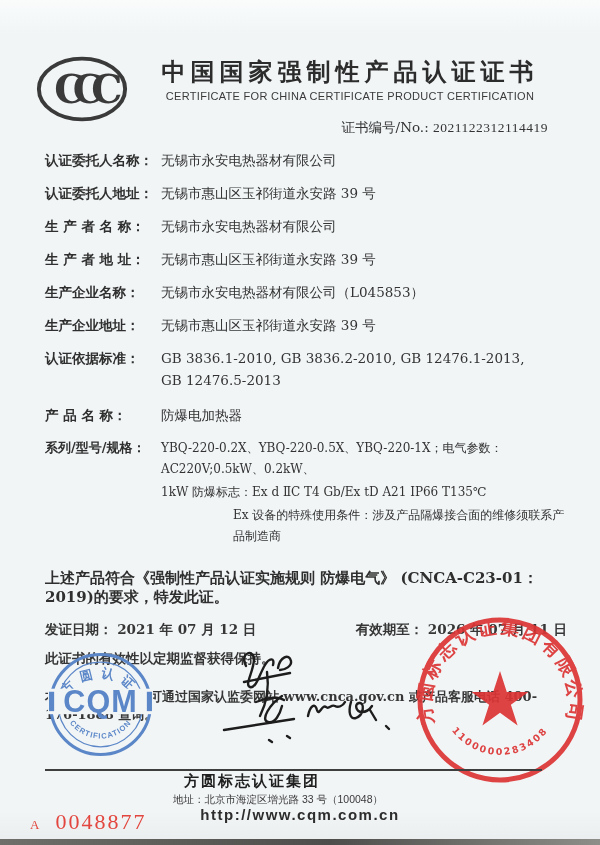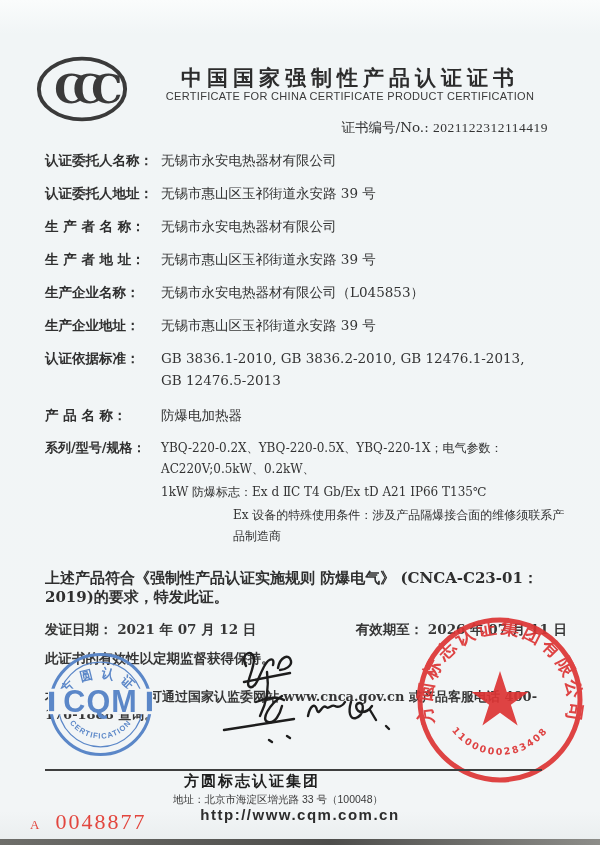--- a/index.html
+++ b/index.html
@@ -4,22 +4,22 @@
 <style>
   html,body{margin:0;padding:0;}
   body{width:600px;height:845px;overflow:hidden;}
   .page{
     position:relative;width:600px;height:845px;overflow:hidden;
     background:linear-gradient(180deg,#fafcfc 0%,#f1f5f6 4%,#f2f5f6 96%,#e9edee 100%);
     font-family:"DejaVu Serif",serif;color:#363636;
   }
   
   .ccc-logo{position:absolute;left:33px;top:50px;width:98px;height:78px;}
-  .title{position:absolute;left:135px;top:64px;width:430px;text-align:center;
-    font-size:21px;font-weight:bold;letter-spacing:5px;color:#2c2c2c;white-space:nowrap;}
+  .title{position:absolute;left:135px;top:56px;width:430px;text-align:center;
+    font-size:24px;font-weight:bold;letter-spacing:5px;color:#2c2c2c;white-space:nowrap;}
   .subtitle{position:absolute;left:110px;top:90px;width:480px;text-align:center;
     font-family:"Liberation Sans",sans-serif;font-size:11px;color:#3a3a3a;letter-spacing:.3px;white-space:nowrap;}
   .cert-no{position:absolute;right:52px;top:119px;font-size:13.5px;color:#333;}
   .cert-no .num{font-family:"Liberation Serif",serif;letter-spacing:.5px;}
   
   .body-flow{position:absolute;left:45px;top:150px;width:522px;}
   .row{display:flex;margin-bottom:13px;font-size:13.5px;line-height:20px;}
   .row .label{flex:0 0 116px;font-weight:bold;color:#2f2f2f;white-space:nowrap;}
   .row .value{flex:1;color:#333;}
   .row .value div{margin-bottom:2px;}

